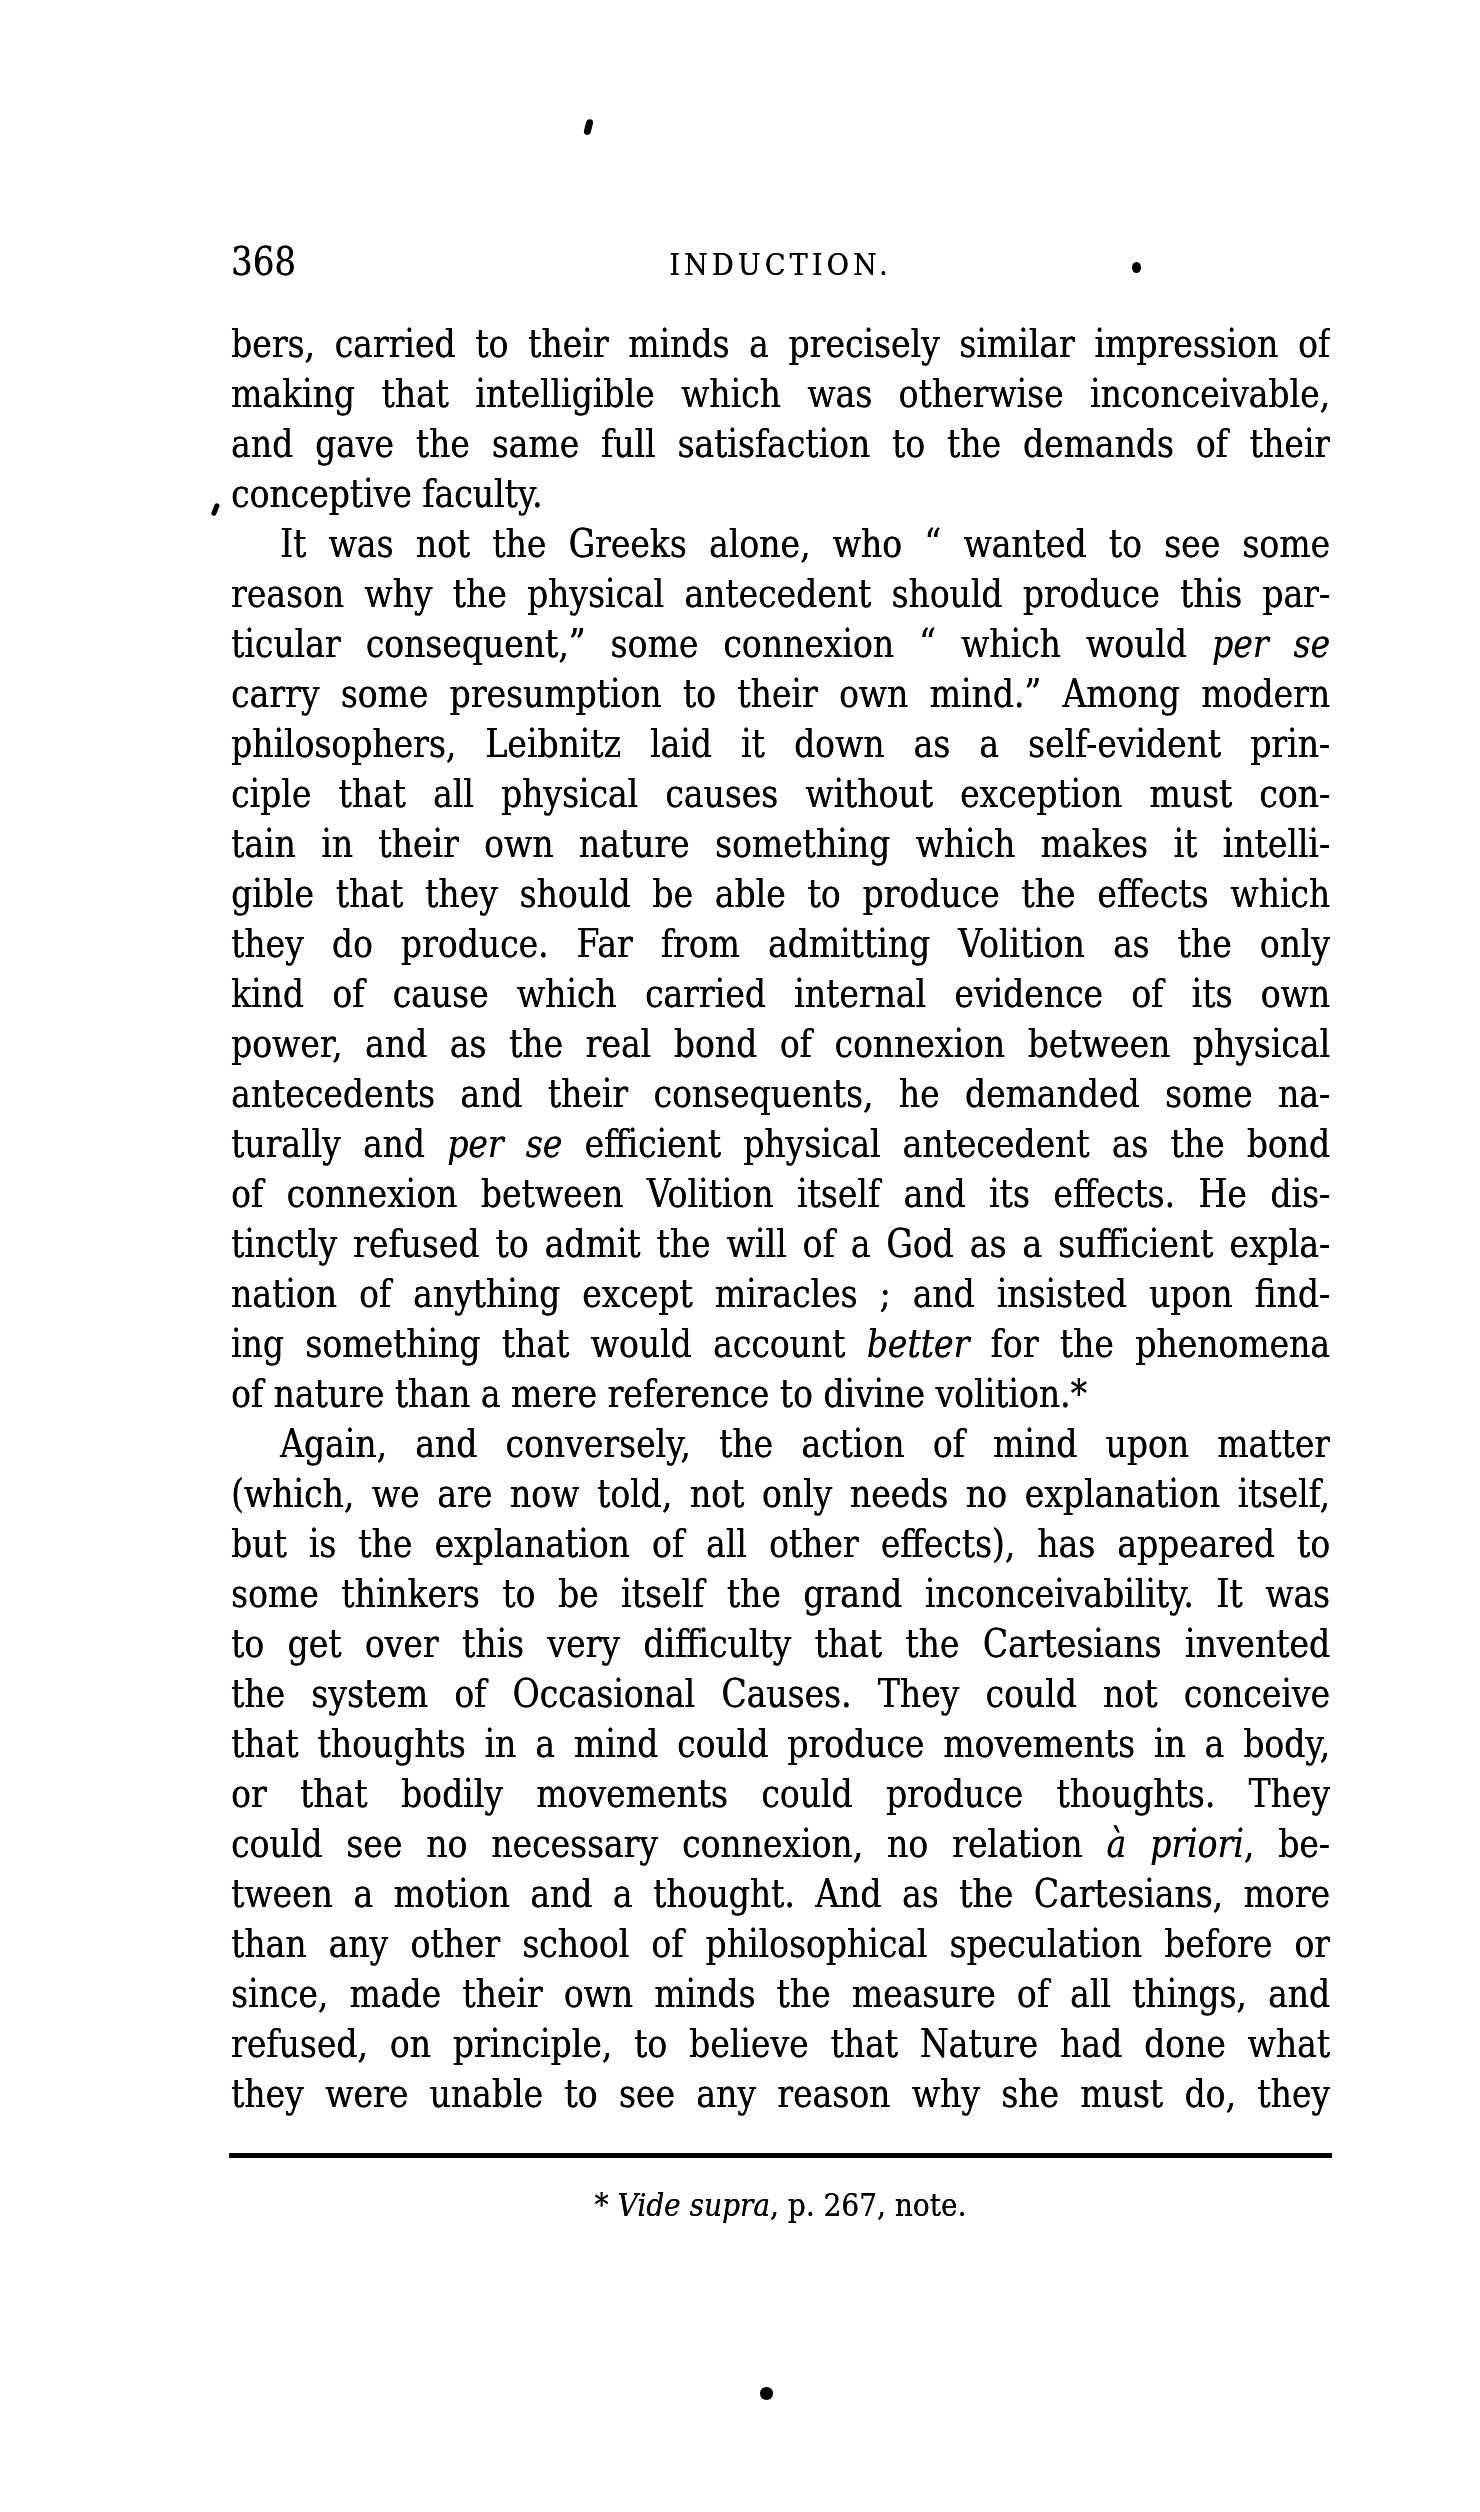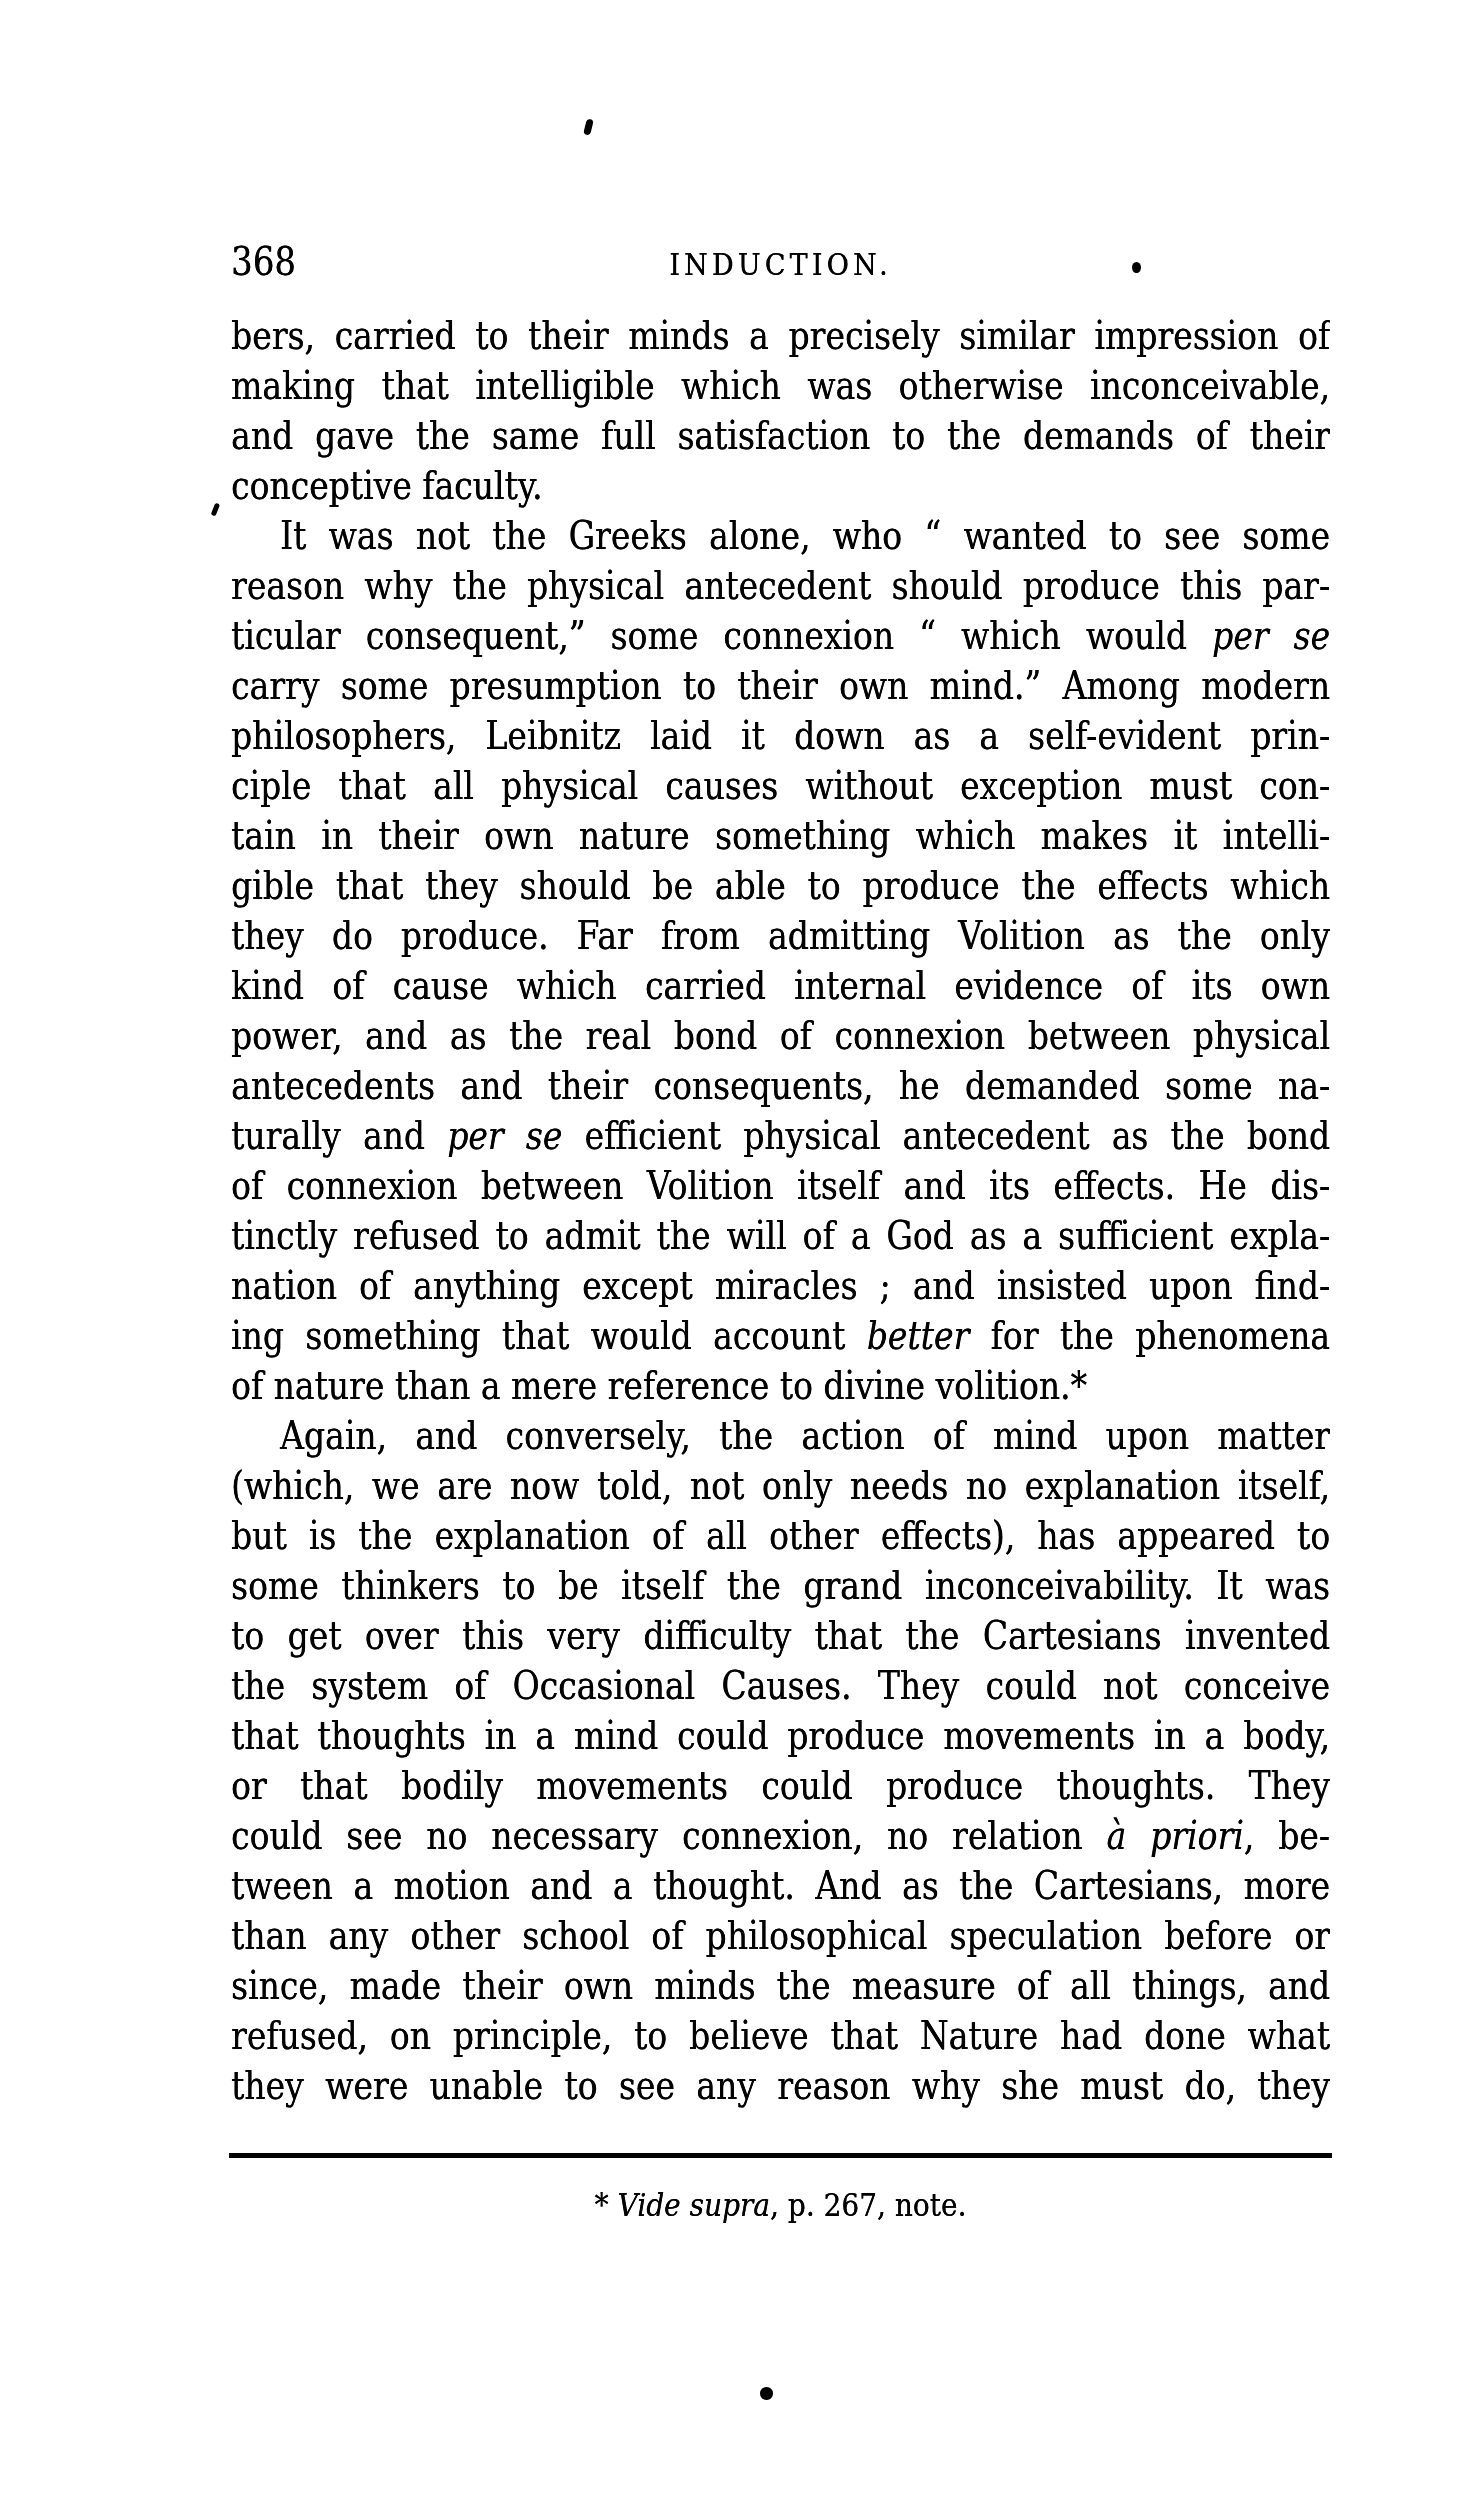--- a/index.html
+++ b/index.html
@@ -46,21 +46,21 @@
     top: 262px;
     width: 9px;
     height: 11.3px;
     background: #000;
     border-radius: 50%;
   }
   
   .text-block {
     position: absolute;
     left: 231px;
-    top: 311px;
+    top: 319px;
     width: 1099px;
   }
   .line {
     height: 50px;
     line-height: 50px;
     font-size: 33px;
     text-align: justify;
     text-align-last: justify;
     transform: scaleY(1.16);
     transform-origin: center;

